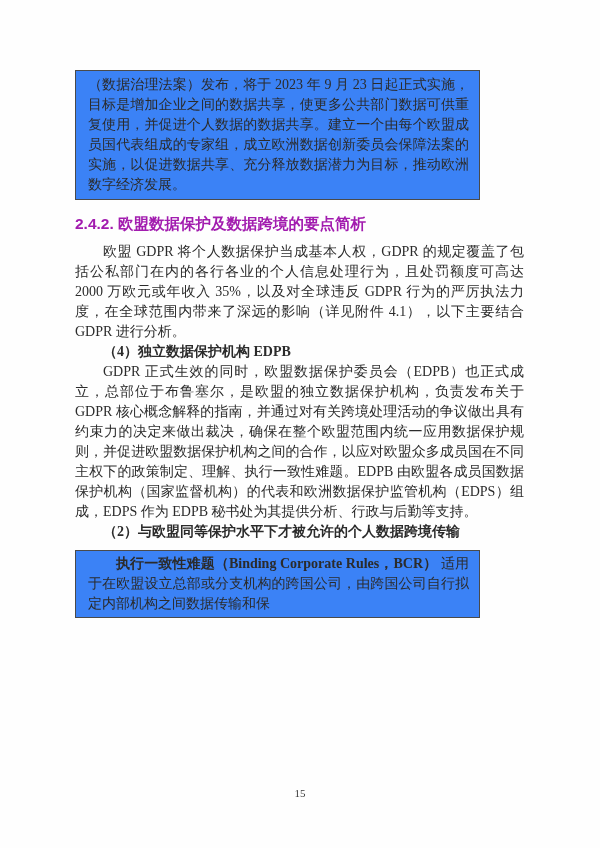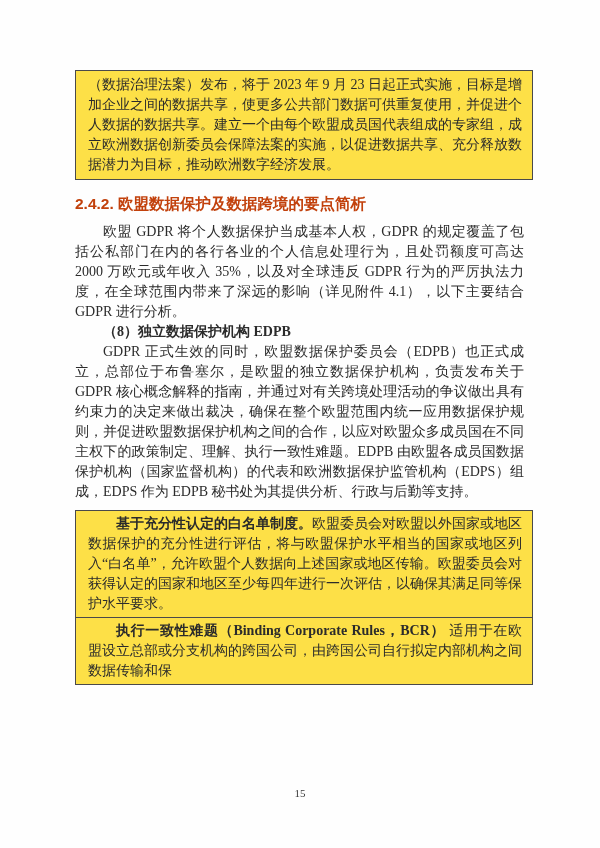--- a/index.html
+++ b/index.html
@@ -23,32 +23,32 @@
     font-size: 14px;
     line-height: 20px;
     text-align: justify;
     text-justify: inter-ideograph;
   }
   .indent { text-indent: 2em; }
   .bold { font-weight: bold; }
   .textbox {
     border: 1px solid #4a4a4a;
     box-sizing: border-box;
-    width: 458px;           
+    width: 405px;           
     padding: 4px 10px 4px 12px;
-    background: #fde047;
+    background: #3b82f6;
   }
   .textbox.first { margin-bottom: 14px; }
   .section-heading {
     margin: 9px 0 8px 0;
     font-size: 15.5px;
     line-height: 20px;
     font-weight: bold;
     font-family: "Liberation Sans", "DejaVu Sans", sans-serif;
-    color: #c2410c;
+    color: #a21caf;
   }
   .subheading {
     font-weight: bold;
   }
   .callout {
     margin-top: 8px;
     padding: 3px 10px 3px 12px;
   }
   .callout + .callout { margin-top: -1px; }  
   .page-number {
@@ -69,29 +69,27 @@
 
   <div class="textbox first">
     <p>（数据治理法案）发布，将于 2023 年 9 月 23 日起正式实施，目标是增加企业之间的数据共享，使更多公共部门数据可供重复使用，并促进个人数据的数据共享。建立一个由每个欧盟成员国代表组成的专家组，成立欧洲数据创新委员会保障法案的实施，以促进数据共享、充分释放数据潜力为目标，推动欧洲数字经济发展。</p>
   </div>
 
 
   <p class="section-heading">2.4.2. 欧盟数据保护及数据跨境的要点简析</p>
 
   <p class="indent">欧盟 GDPR 将个人数据保护当成基本人权，GDPR 的规定覆盖了包括公私部门在内的各行各业的个人信息处理行为，且处罚额度可高达 2000 万欧元或年收入 35%，以及对全球违反 GDPR 行为的严厉执法力度，在全球范围内带来了深远的影响（详见附件 4.1），以下主要结合 GDPR 进行分析。</p>
 
-  <p class="indent subheading">（8）独立数据保护机构 EDPB</p>
+  <p class="indent subheading">（4）独立数据保护机构 EDPB</p>
 
   <p class="indent">GDPR 正式生效的同时，欧盟数据保护委员会（EDPB）也正式成立，总部位于布鲁塞尔，是欧盟的独立数据保护机构，负责发布关于 GDPR 核心概念解释的指南，并通过对有关跨境处理活动的争议做出具有约束力的决定来做出裁决，确保在整个欧盟范围内统一应用数据保护规则，并促进欧盟数据保护机构之间的合作，以应对欧盟众多成员国在不同主权下的政策制定、理解、执行一致性难题。EDPB 由欧盟各成员国数据保护机构（国家监督机构）的代表和欧洲数据保护监管机构（EDPS）组成，EDPS 作为 EDPB 秘书处为其提供分析、行政与后勤等支持。</p>
 
+  <p class="indent subheading">（2）与欧盟同等保护水平下才被允许的个人数据跨境传输</p>
 
 
-  <div class="textbox callout">
-    <p class="indent"><span class="bold">基于充分性认定的白名单制度。</span><span>欧盟委员会对欧盟以外国家或地区数据保护的充分性进行评估，将与欧盟保护水平相当的国家或地区列入“白名单”，允许欧盟个人数据向上述国家或地区传输。欧盟委员会对获得认定的国家和地区至少每四年进行一次评估，以确保其满足同等保护水平要求。</span></p>
-  </div>
 
   <div class="textbox callout">
     <p class="indent"><span class="bold">执行一致性难题（Binding Corporate Rules，BCR）</span><span> 适用于在欧盟设立总部或分支机构的跨国公司，由跨国公司自行拟定内部机构之间数据传输和保</span></p>
   </div>
 
   <div class="page-number">15</div>
 
 </div>
 
 </body></html>

